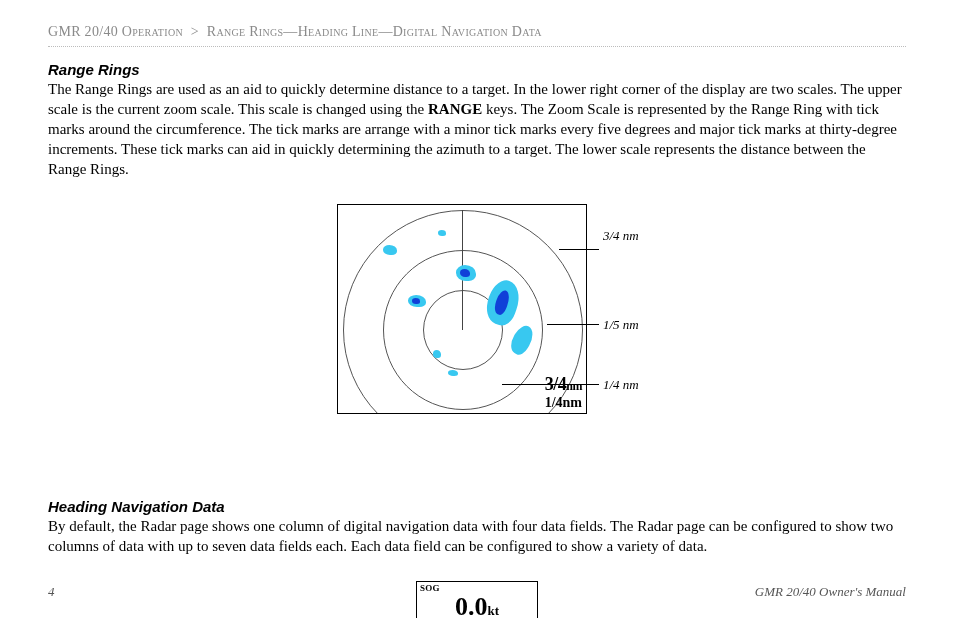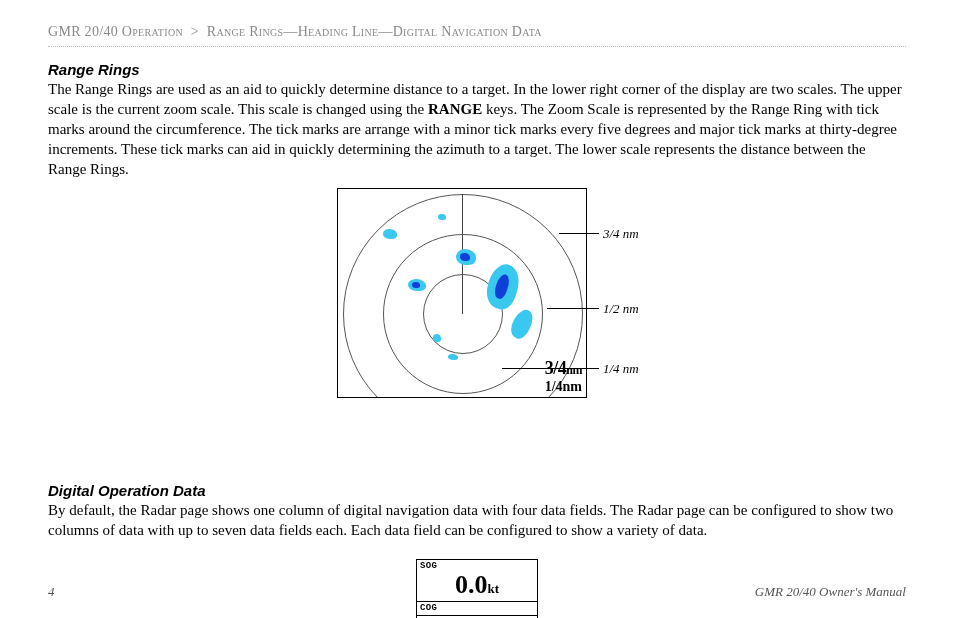--- a/index.html
+++ b/index.html
@@ -4,21 +4,21 @@
 <style>
   * { box-sizing: border-box; margin: 0; padding: 0; }
   html, body { width: 954px; height: 618px; background: #fff; font-family: "Times New Roman", Times, serif; color: #000; }
   .page { position: relative; width: 954px; height: 618px; padding: 24px 48px 0 48px; }
   .breadcrumb { font-size: 14px; color: #8a8a8a; font-variant: small-caps; letter-spacing: 0.3px; padding-bottom: 4px; }
   .breadcrumb .sep { padding: 0 4px; }
   .dotted-rule { border: none; border-top: 1px dotted #bcbcbc; margin: 2px 0 10px 0; }
   .columns { display: flex; gap: 30px; flex-direction: column; }
   .col { flex: 1 1 0; }
   h3 { font-family: Arial, Helvetica, sans-serif; font-weight: bold; font-style: italic; font-size: 15px; margin: 4px 0 2px 0; }
-  p { font-size: 15px; line-height: 1.33; margin-bottom: 2px; }
+  p { font-size: 15px; line-height: 1.33; margin-bottom: 24px; }
   strong { font-weight: bold; }
 
   
   .radar-fig { position: relative; width: 360px; height: 260px; margin: 8px auto 0 auto; }
   .radar-box { position: absolute; left: 40px; top: 0; width: 250px; height: 210px; border: 1px solid #000; background: #fff; overflow: hidden; }
   .ring { position: absolute; border: 1px solid #555; border-radius: 50%; }
   .r3 { left: 5px; top: 5px; width: 240px; height: 240px; }
   .r2 { left: 45px; top: 45px; width: 160px; height: 160px; }
   .r1 { left: 85px; top: 85px; width: 80px; height: 80px; }
   .heading-line { position: absolute; left: 124px; top: 5px; width: 1px; height: 120px; background: #444; }
@@ -29,21 +29,21 @@
   .scale-box .zoom { font-size: 18px; letter-spacing: -0.5px; }
   .scale-box .zoom .unit { font-size: 12px; font-weight: bold; }
   .scale-box .ring-scale { font-size: 14px; font-weight: bold; }
   .callout { position: absolute; font-style: italic; font-size: 13px; font-family: "Times New Roman", serif; }
   .callout-line { position: absolute; height: 1px; background: #000; }
 
   
   .nav-panel { width: 122px; border: 1px solid #000; margin: 18px auto 0 auto; background: #fff; font-family: "Times New Roman", serif; }
   .nav-field { border-bottom: 1px solid #000; padding: 1px 3px 2px 3px; }
   .nav-field:last-child { border-bottom: none; }
-  .nav-label { font-family: Liberation Mono, monospace; font-size: 9px; font-weight: bold; text-align: left; letter-spacing: 0.3px; }
+  .nav-label { font-family: Liberation Serif, serif; font-size: 9px; font-weight: bold; text-align: left; letter-spacing: 0.3px; }
   .nav-value { font-size: 26px; font-weight: bold; text-align: center; line-height: 1; padding: 1px 0 1px 0; }
   .nav-value .unit { font-size: 13px; }
   .nav-value .deg { font-size: 18px; vertical-align: top; }
   .nav-value .sub { font-size: 12px; font-weight: bold; vertical-align: baseline; }
   .posn-lines { font-size: 15px; font-weight: bold; text-align: center; line-height: 1.15; padding: 1px 0; letter-spacing: -0.2px; }
 
   .footer { position: absolute; bottom: 18px; left: 48px; right: 48px; display: flex; justify-content: space-between; font-style: italic; color: #555; font-size: 13px; }
 </style>
 </head>
 <body>
@@ -90,33 +90,33 @@
             <div class="zoom">
               <span>3/4</span><span class="unit">nm</span>
             </div>
             <div class="ring-scale">
               <span>1/4</span><span>nm</span>
             </div>
           </div>
         </div>
 
         <div class="callout-line" style="left:262px;top:45px;width:40px"></div>
-        <div class="callout" style="left:306px;top:38px">3/4 nm</div>
+        <div class="callout" style="left:306px;top:24px">3/4 nm</div>
 
         <div class="callout-line" style="left:250px;top:120px;width:52px"></div>
-        <div class="callout" style="left:306px;top:113px">1/2 nm</div>
+        <div class="callout" style="left:306px;top:113px">1/5 nm</div>
 
         <div class="callout-line" style="left:205px;top:180px;width:97px"></div>
         <div class="callout" style="left:306px;top:173px">1/4 nm</div>
       </div>
     </div>
 
     <div class="col">
 
-      <h3>Digital Operation Data</h3>
+      <h3>Heading Navigation Data</h3>
       <p>By default, the Radar page shows one column of digital navigation data with four data fields. The Radar page can be configured to show two columns of data with up to seven data fields each. Each data field can be configured to show a variety of data.</p>
 
       <div class="nav-panel">
         <div class="nav-field">
           <div class="nav-label">SOG</div>
           <div class="nav-value">
             <span>0.0</span><span class="unit">kt</span>
           </div>
         </div>
         <div class="nav-field">

